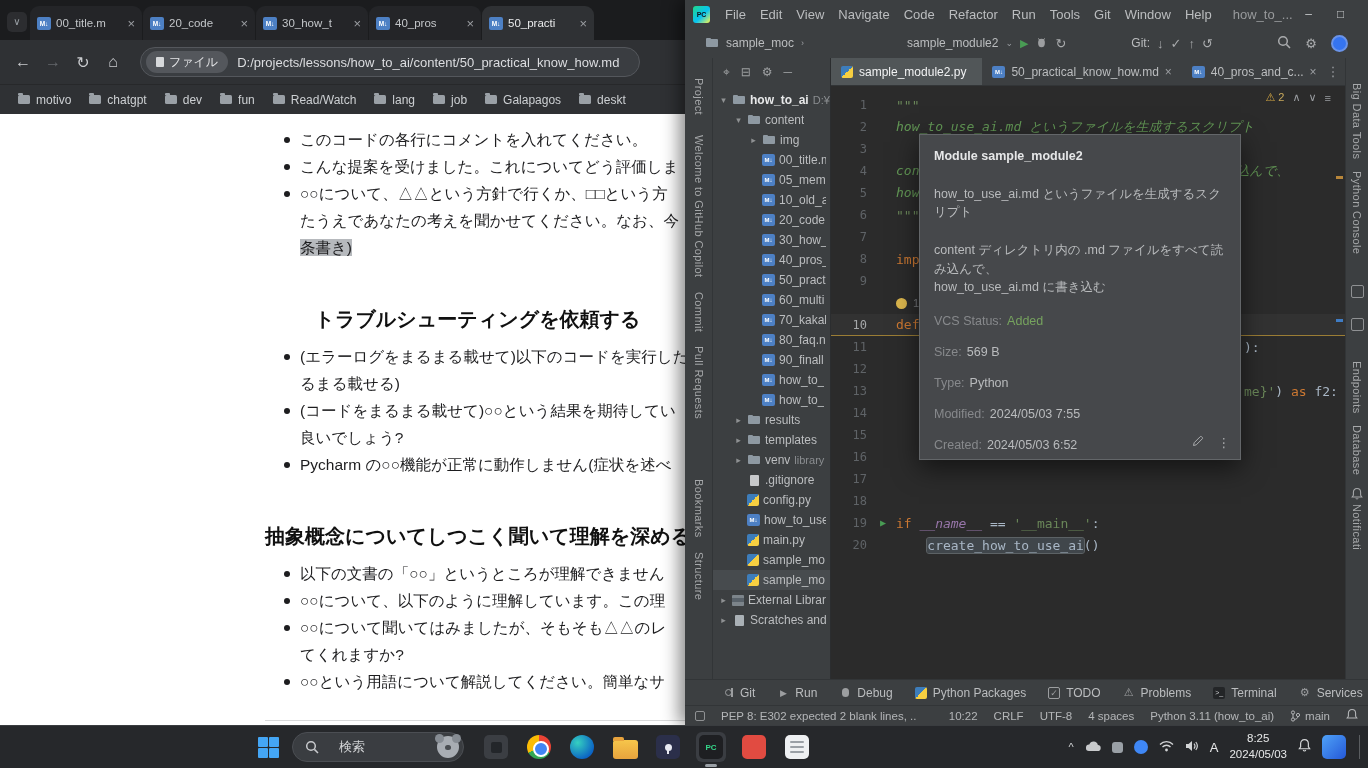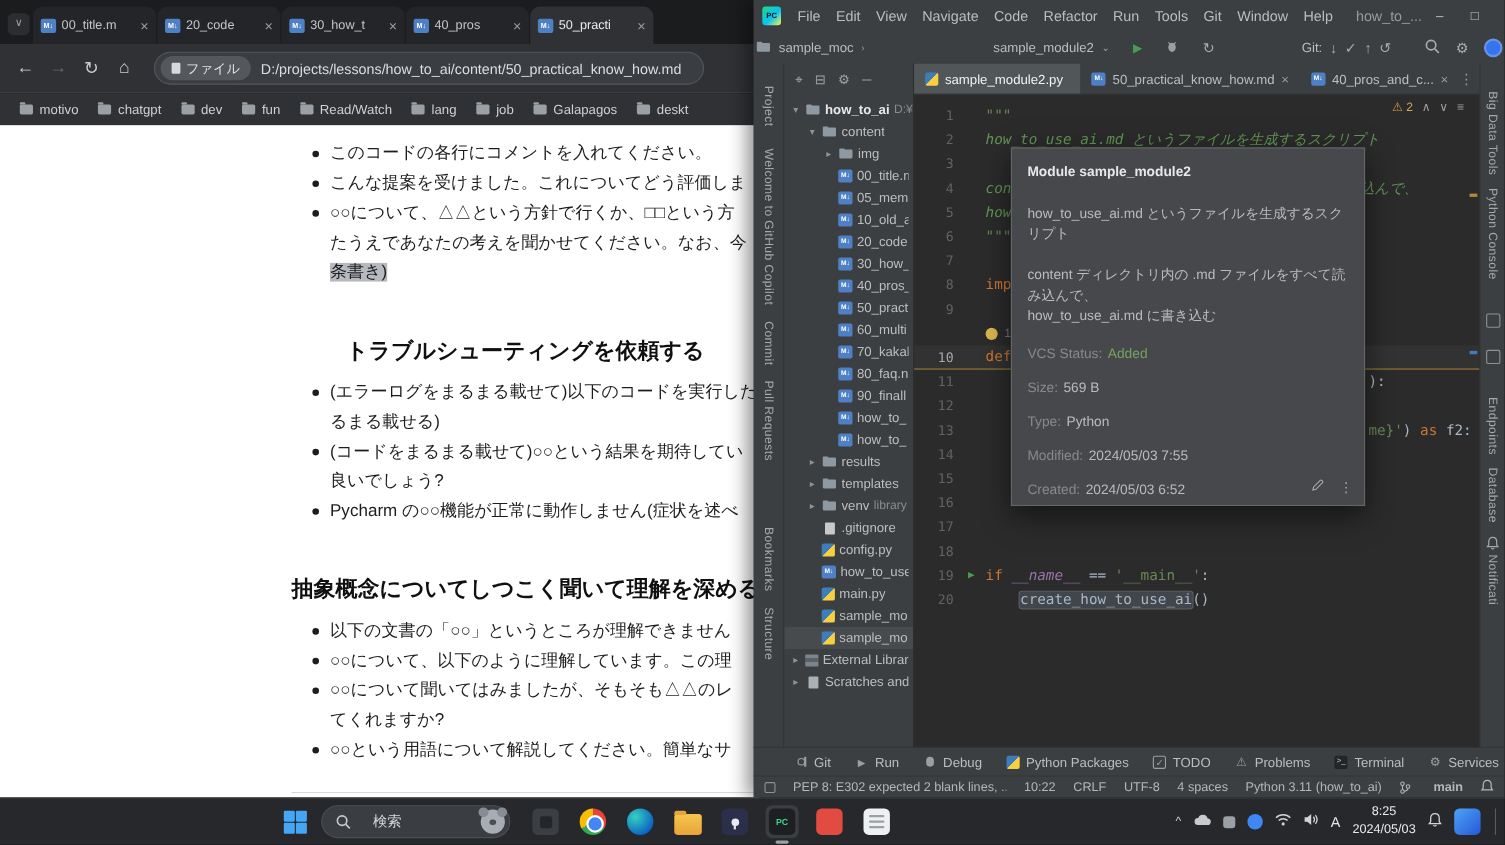--- a/index.html
+++ b/index.html
@@ -49,21 +49,21 @@
   .pc{position:absolute;left:685px;top:0;width:683px;height:725px;background:#3c3f41;z-index:2;
       box-shadow:-6px 0 16px rgba(0,0,0,.45);color:#bbbdbf;}
   .pc-title{height:28px;display:flex;align-items:center;font-size:13px;padding-left:8px;}
   .pc-logo{flex:none;width:17px;height:17px;border-radius:3px;margin-right:8px;
            background:linear-gradient(135deg,#21d789,#07c3f2 55%,#fcf84a);
            color:#10131a;font-size:7px;font-weight:700;display:flex;align-items:center;justify-content:center;}
   .menu-item{padding:0 7px;color:#bbbdbf;}
   .pc-wintitle{margin-left:14px;color:#989a9c;}
   .win-controls{margin-left:auto;display:flex;height:100%;}
   .wc{width:32px;height:100%;display:flex;align-items:center;justify-content:center;color:#c3c5c7;font-size:12px;}
-  .pc-toolbar{height:30px;display:flex;align-items:center;padding:0 2px;font-size:12px;gap:21px;text-align:center;}
+  .pc-toolbar{height:30px;display:flex;align-items:center;padding:0 20px;font-size:12px;gap:7px;text-align:center;}
   .tb-group{display:flex;align-items:center;gap:7px;}
   .tb-ic{color:#a9abad;font-size:13px;}
   .play{color:#499c54;font-size:11px;}
   .avatar{width:17px;height:17px;border-radius:50%;background:#3574f0;border:2px solid #6a93e8;}
   .chev-s{color:#9b9ea2;font-size:9px;}
   .pc-main{position:absolute;top:58px;left:0;right:0;bottom:46px;display:flex;}
   .stripe-l{flex:none;width:28px;border-right:1px solid #323537;display:flex;flex-direction:column;
             align-items:center;}
   .stripe-r{flex:none;width:23px;border-left:1px solid #323537;display:flex;flex-direction:column;
             align-items:center;}
@@ -152,21 +152,21 @@
   .bti.todo::before{content:"✓";font-size:9px;border:1px solid #9c9ea0;padding:0 1px;border-radius:2px;}
   .bti.warn::before{content:"⚠";font-size:11px;}
   .bti.term{background:#232527;border-radius:2px;}
   .bti.term::before{content:">_";font-size:7px;color:#c7c9cb;}
   .bti.svc::before{content:"⚙";font-size:11px;}
   .pc-status{position:absolute;left:0;right:0;bottom:0;height:20px;border-top:1px solid #323537;
              display:flex;align-items:center;padding:0 10px;font-size:11.5px;color:#b4b6b8;gap:16px;}
   .stat-ic{width:10px;height:10px;border:1.5px solid #8f9193;border-radius:2px;flex:none;}
   .stat-msg{flex:1;overflow:hidden;white-space:nowrap;}
   .stat-item{white-space:nowrap;}
-  .branch-wrap{display:flex;gap:20px;font-weight:bold;}
+  .branch-wrap{display:flex;gap:4px;}
 
   
   .taskbar{position:absolute;left:0;top:725px;width:1368px;height:43px;background:#26282b;
            border-top:1px solid #3a3d40;z-index:30;}
   .tb-left{position:absolute;left:258px;top:0;height:100%;display:flex;align-items:center;gap:13px;}
   .win-start{width:21px;height:21px;display:grid;grid-template-columns:10px 10px;grid-template-rows:10px 10px;gap:1px;}
   .win-start span{background:#44a6f5;border-radius:1px;}
   .searchbox{width:172px;height:30px;border-radius:15px;background:#3a3d41;border:1px solid #4b4e53;
              display:flex;align-items:center;padding:0 4px 0 12px;gap:8px;}
   .search-label{color:#d6d8da;font-size:13px;flex:1;margin-left:12px;}

